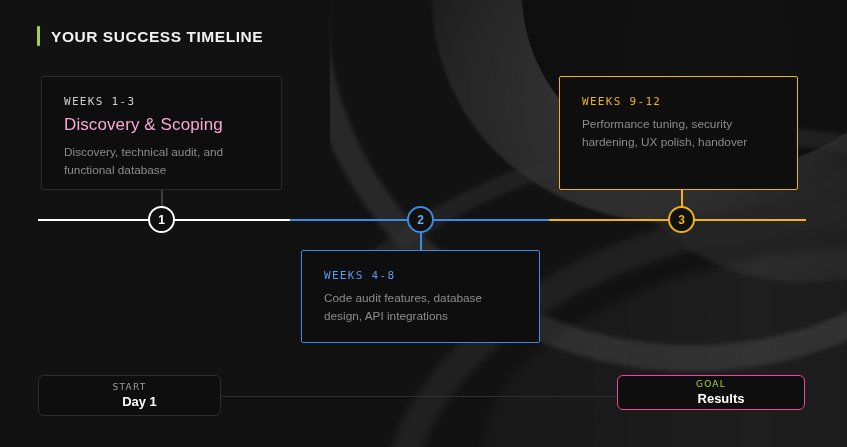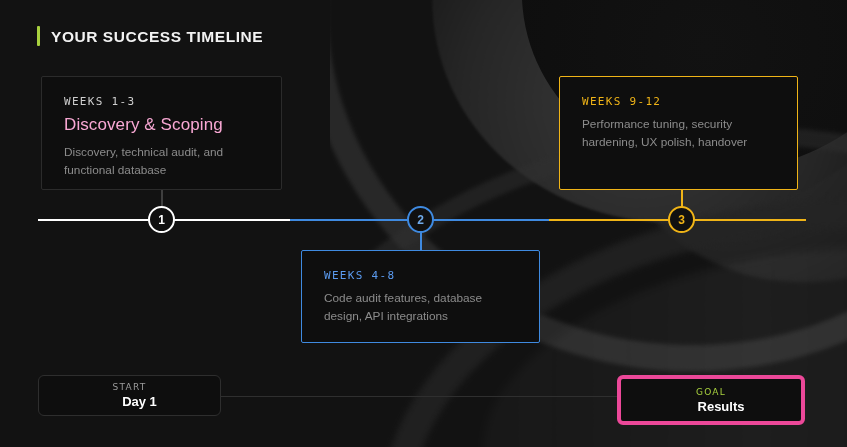--- a/index.html
+++ b/index.html
@@ -143,21 +143,21 @@
 
   
   .endbox {
     position:absolute; z-index:15;
     background:#0e0e0e;
     border-radius:6px;
     display:flex; flex-direction:column;
     align-items:center; justify-content:center;
   }
   .box-start { left:38px;  top:375px; width:183px; height:41px; border:1px solid #2e2e2e; }
-  .box-goal  { left:617px; top:375px; width:188px; height:50px; border:4px solid #ec4899; }
+  .box-goal  { left:617px; top:375px; width:188px; height:35px; border:1px solid #ec4899; }
 
   .endbox-label {
     font-size:9px; letter-spacing:1.2px; margin-bottom:2px;
     font-family:"DejaVu Sans", sans-serif;
   }
   .label-start { color:#9b9b9b; }
   .label-goal  { color:#a8d13e; }
   .endbox-value { color:#ffffff; font-size:13px; font-weight:bold;margin-left:20px; }
 
   .endline {

